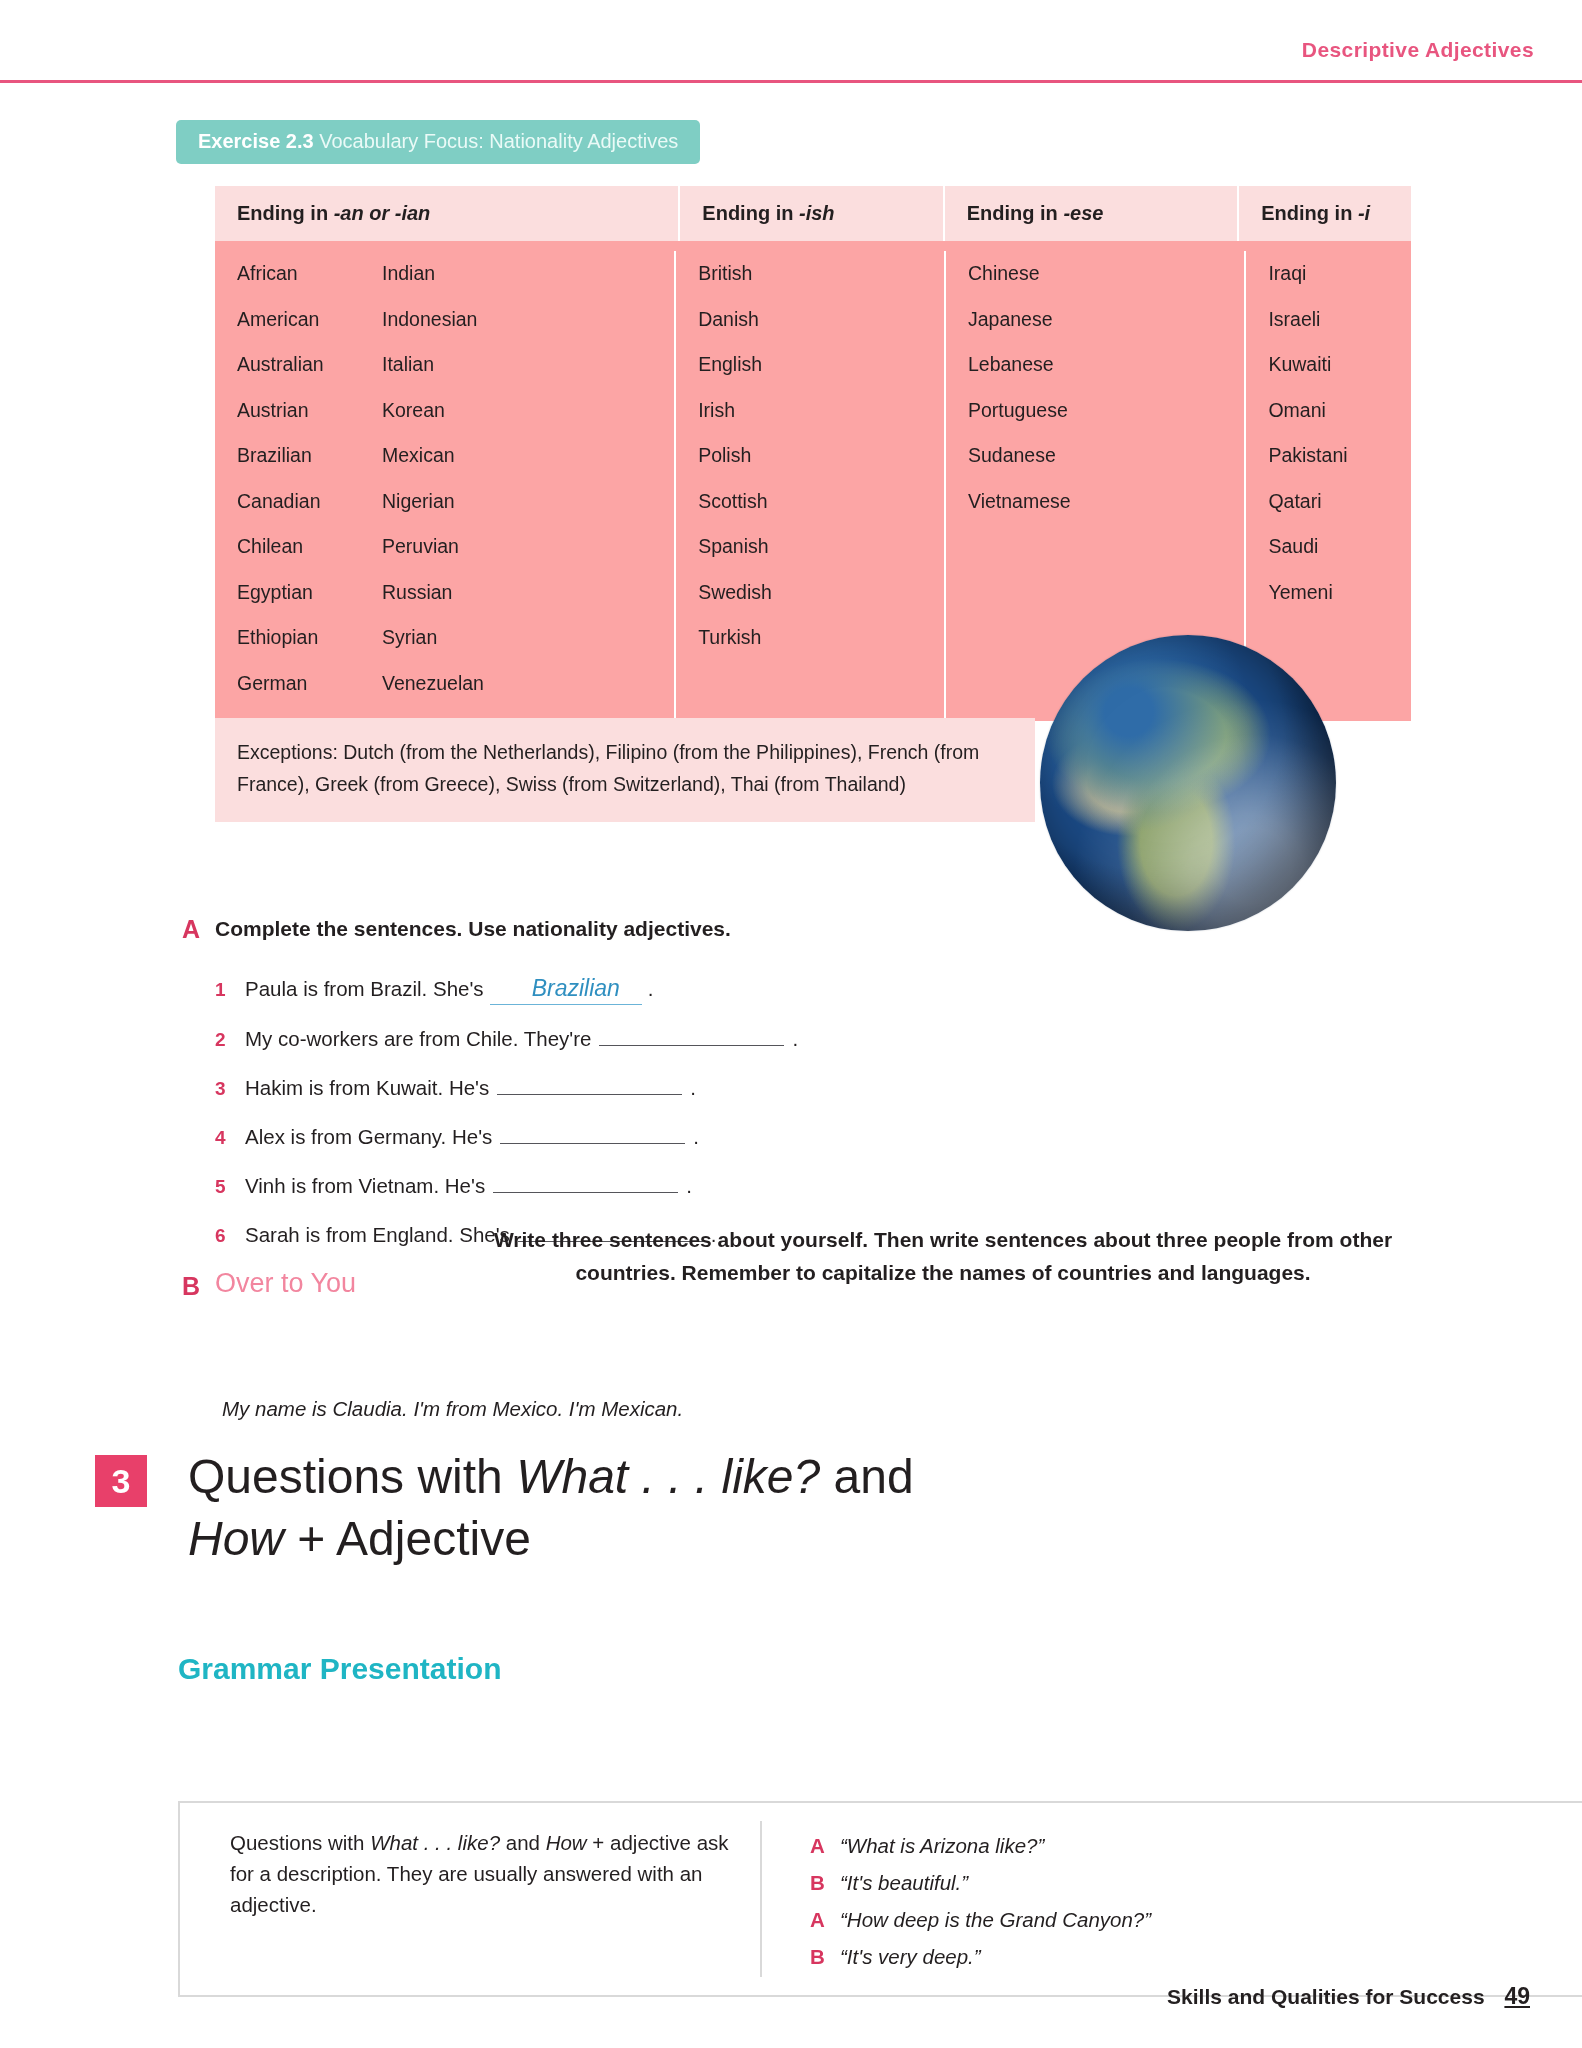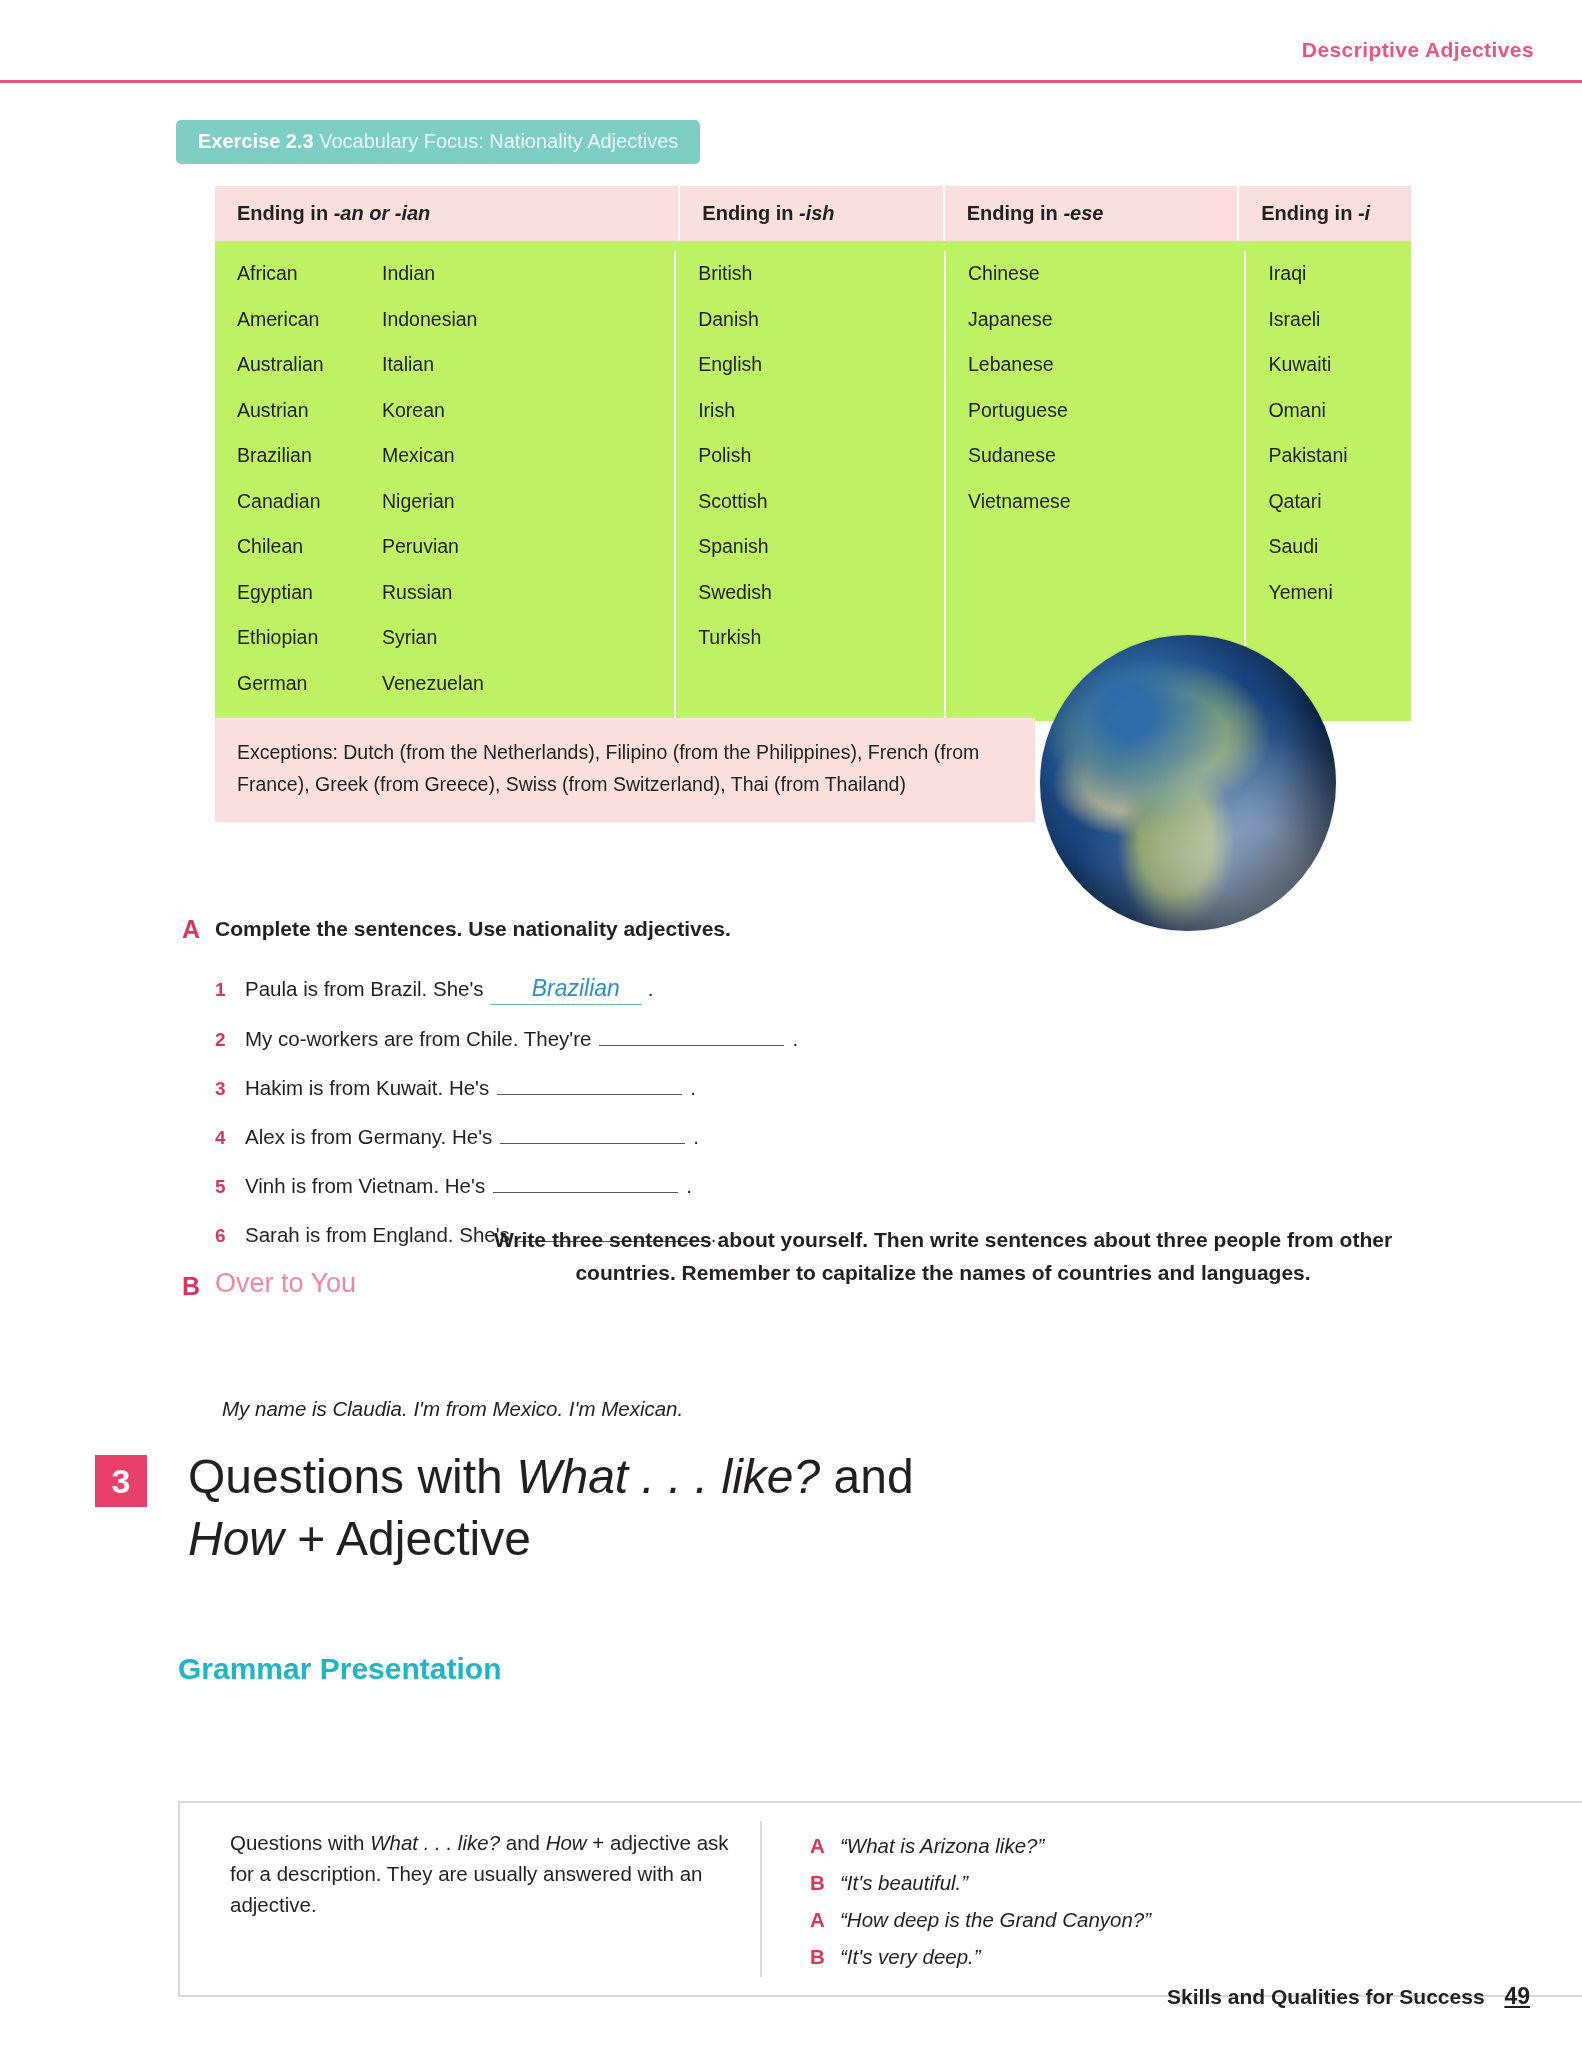--- a/index.html
+++ b/index.html
@@ -53,21 +53,21 @@
   .exercise-banner .ttl {
     color: #eafaf7;
   }
 
   
   .nat-table {
     position: absolute;
     top: 186px;
     left: 215px;
     width: 1196px;
-    background: #bef264;
+    background: #fca5a5;
   }
   .nat-head {
     display: flex;
     background: #fbdede;
   }
   .nat-head .col {
     padding: 16px 0 16px 22px;
     font-size: 20px;
     font-weight: bold;
     color: #231f20;

